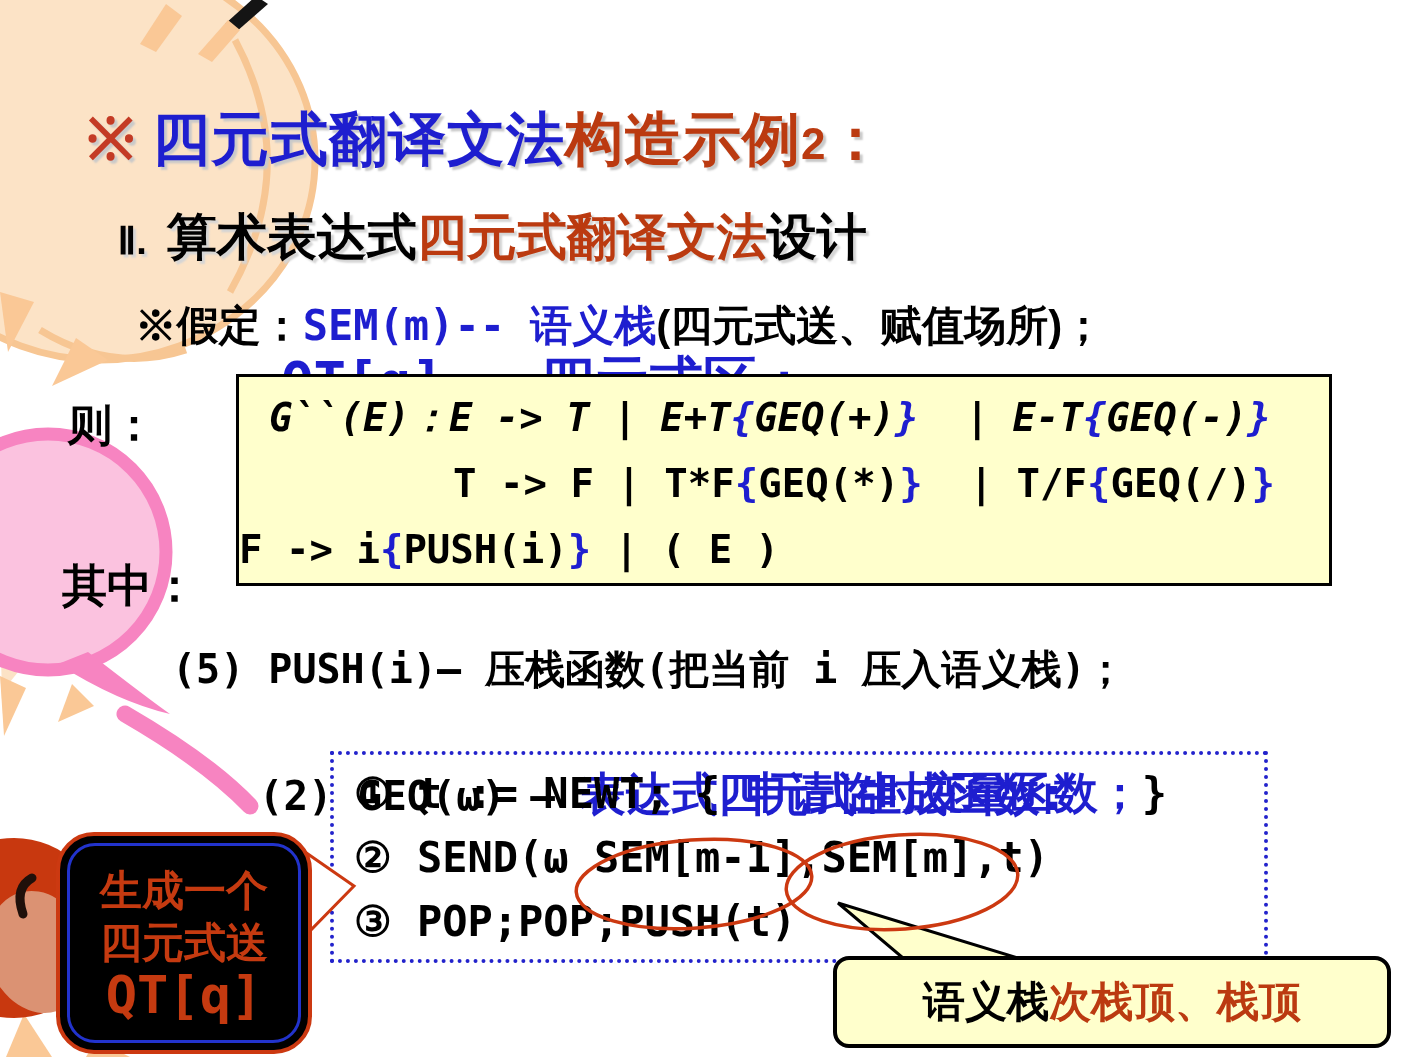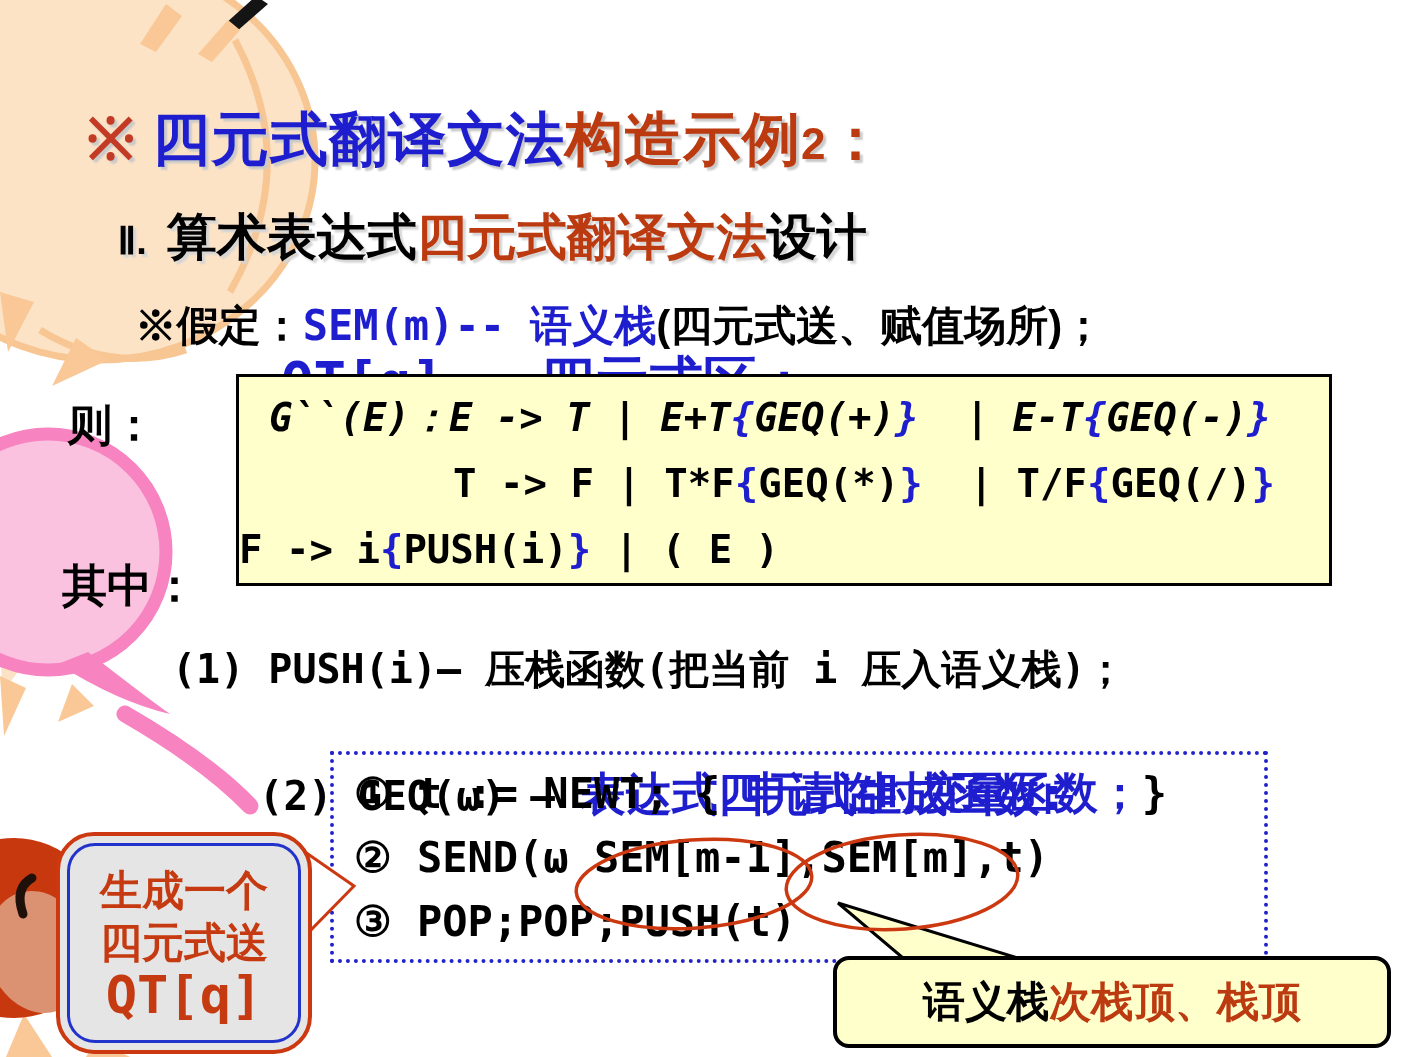--- a/index.html
+++ b/index.html
@@ -40,21 +40,21 @@
   .item1{left:172px;top:642px;font-size:40px;white-space:pre;z-index:5;}
   .item2{left:160px;top:716px;font-size:41px;white-space:pre;z-index:5;}
   .item2 .big{font-size:46px;}
 
   .dotted{left:330px;top:751px;width:938px;height:212px;border:4px dotted #2323CC;
           box-sizing:border-box;padding:6px 0 0 20px;font-size:42px;line-height:64px;z-index:6;}
   .step{white-space:pre;}
   .step .big{font-size:44px;}
   .step3{}
 
-  .callout-left{left:56px;top:832px;width:256px;height:222px;background:#e5e5e5;
+  .callout-left{left:56px;top:832px;width:256px;height:222px;background:#000000;
                 border:4px solid #CC3911;border-radius:38px;box-sizing:border-box;
                 padding:7px;z-index:30;}
   .callout-left-inner{width:100%;height:100%;border:3px solid #2233CC;border-radius:28px;
                 box-sizing:border-box;display:flex;flex-direction:column;align-items:center;
                 justify-content:center;color:#C53A10;font-size:42px;line-height:52px;text-align:center;}
   .clq{font-size:52px;}
 
   .callout-right{left:833px;top:956px;width:558px;height:92px;background:#FFFFCC;
                  border:4px solid #000;border-radius:16px;box-sizing:border-box;z-index:30;
                  display:flex;align-items:center;justify-content:center;font-size:42px;white-space:pre;}
@@ -107,21 +107,21 @@
   <div class="abs then">则：</div>
 
   <div class="abs grammar mono">
     <div class="gline g1"><span>G``(E)：E -&gt; T | E+T</span><span class="blue">{</span><span>GEQ(+)</span><span class="blue">}</span><span>  | E-T</span><span class="blue">{</span><span>GEQ(-)</span><span class="blue">}</span></div>
     <div class="gline g2"><span>T -&gt; F | T*F</span><span class="blue">{</span><span>GEQ(*)</span><span class="blue">}</span><span>  | T/F</span><span class="blue">{</span><span>GEQ(/)</span><span class="blue">}</span></div>
     <div class="gline g3"><span>F -&gt; i</span><span class="blue">{</span><span>PUSH(i)</span><span class="blue">}</span><span> | ( E )</span></div>
   </div>
 
   <div class="abs where">其中：</div>
 
-  <div class="abs item1 mono">(1) PUSH(i)– 压栈函数(把当前 i 压入语义栈)；</div>
+  <div class="abs item1 mono">(5) PUSH(i)– 压栈函数(把当前 i 压入语义栈)；</div>
   <div class="abs item2 mono">
     <span>(2) GEQ(ω) – </span><span class="blue big">表达式四元式生成函数:</span>
   </div>
 
   <div class="abs dotted mono">
     <div class="step"><span>① t := NEWT; { </span><span class="blue big">申请临时变量函数；</span><span>}</span></div>
     <div class="step">② SEND(ω SEM[m-1],SEM[m],t)</div>
     <div class="step step3">③ POP;POP;PUSH(t)</div>
   </div>
 

